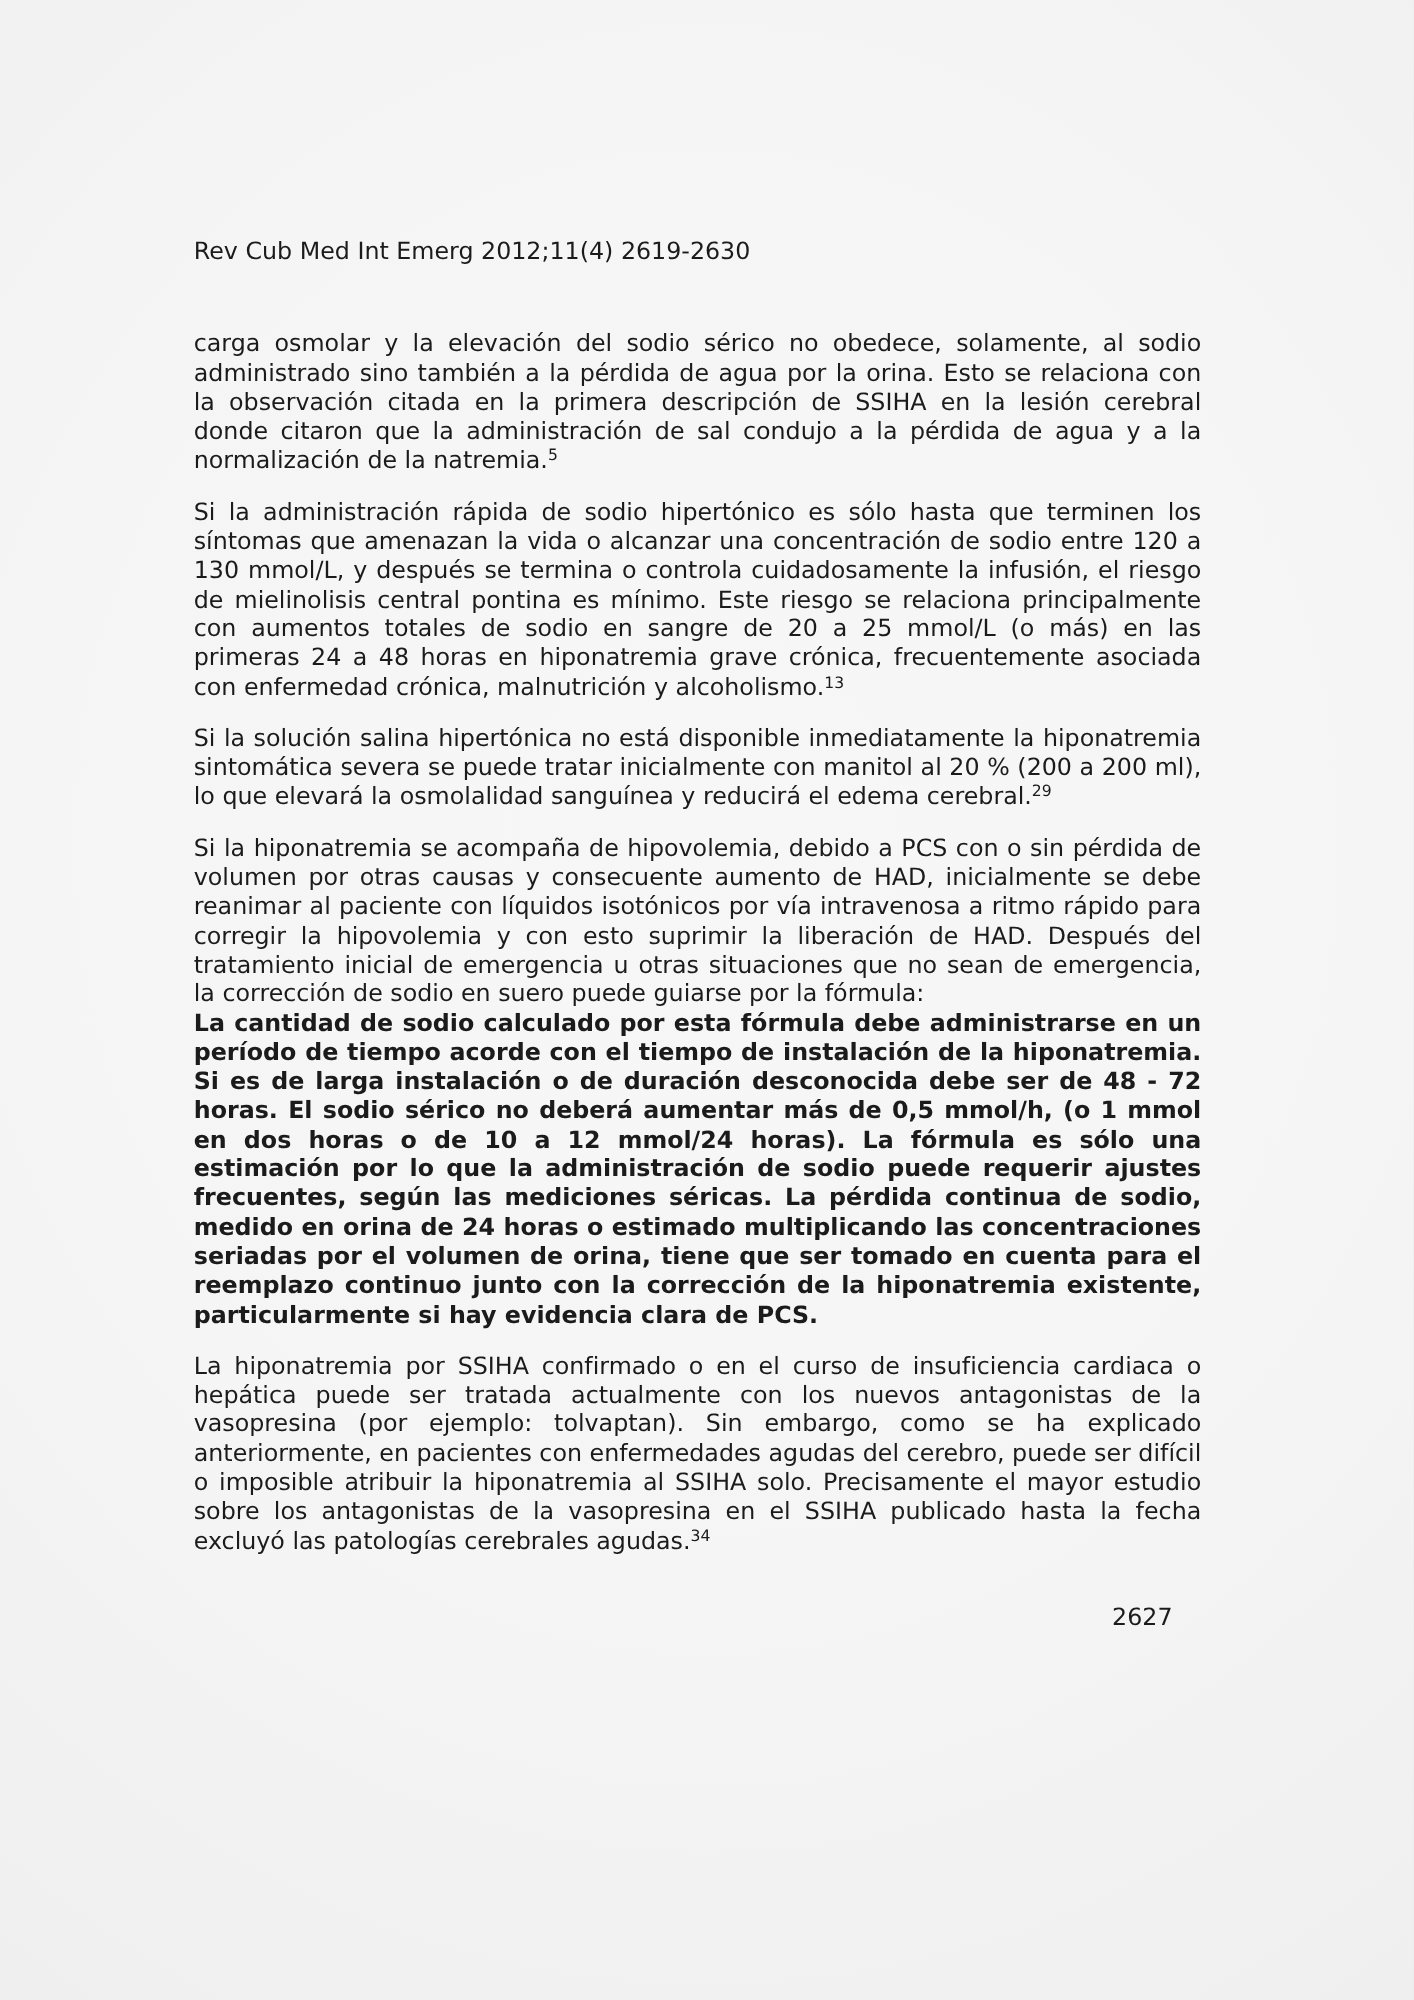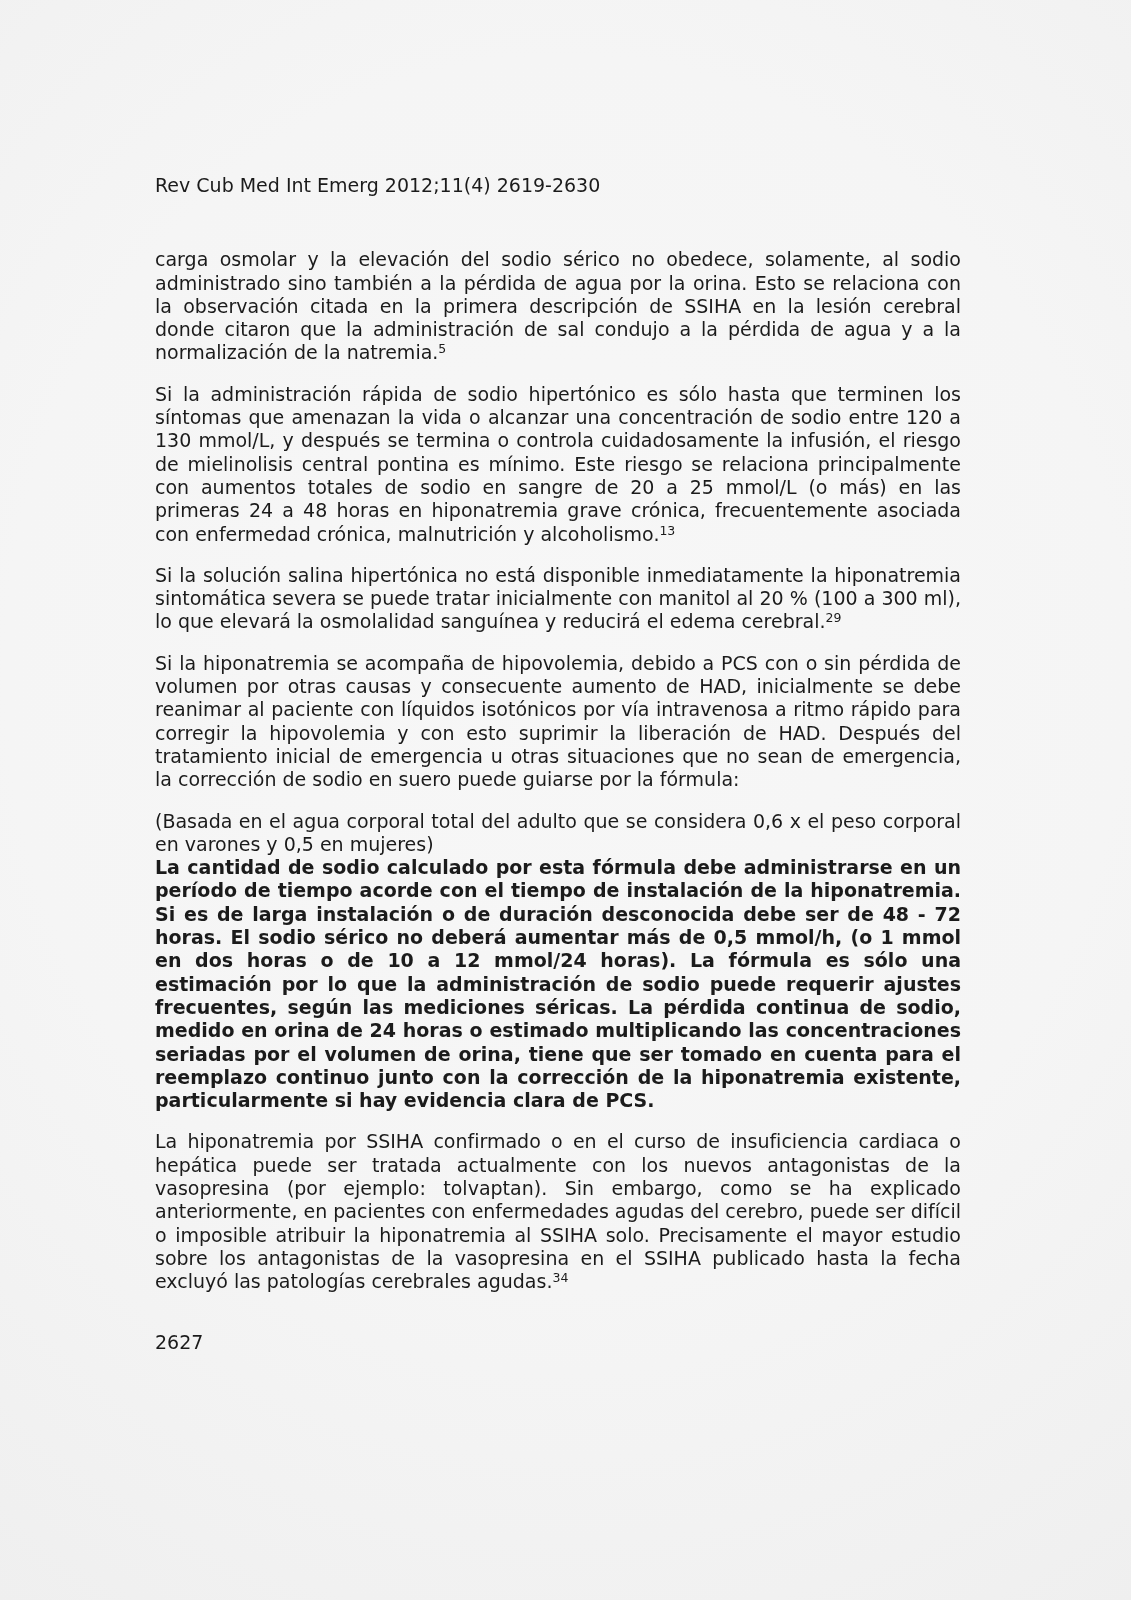--- a/index.html
+++ b/index.html
@@ -15,21 +15,21 @@
     background: radial-gradient(ellipse 90% 70% at 50% 42%, #f7f7f7 0%, #f5f5f5 55%, #efefef 100%);
     color: #1b1b1b;
     font-family: "DejaVu Sans", "Liberation Sans", sans-serif;
     font-size: 19px;
     line-height: 23.3px;
     overflow: hidden;
   }
   .content {
     position: absolute;
     left: 155px;
-    top: 0;
+    top: 16px;
     width: 818px;
   }
   .journal-header {
     margin: 174px 0 0 0;
     text-align: left;
     white-space: nowrap;
   }
   p.body-par {
     margin: 18px 12px 0 0;
     text-align: justify;
@@ -44,41 +44,40 @@
     margin-top: 0;
     font-weight: bold;
   }
   sup.footref {
     font-size: 12.5px;
     line-height: 0;
     vertical-align: 6px;
   }
   .page-number {
     margin: 38px 35px 0 0;
-    text-align: left;
+    text-align: right;
   }
 </style>
 </head>
 <body>
 
 <div class="page">
   <div class="content">
 
     <div class="journal-header">Rev Cub Med Int Emerg 2012;11(4) 2619-2630</div>
 
     <p class="body-par first-par"><span>carga osmolar y la elevación del sodio sérico no obedece, solamente, al sodio administrado sino también a la pérdida de agua por la orina. Esto se relaciona con la observación citada en la primera descripción de SSIHA en la lesión cerebral donde citaron que la administración de sal condujo a la pérdida de agua y a la normalización de la natremia.</span><sup class="footref">5</sup></p>
 
     <p class="body-par"><span>Si la administración rápida de sodio hipertónico es sólo hasta que terminen los síntomas que amenazan la vida o alcanzar una concentración de sodio entre 120 a 130 mmol/L, y después se termina o controla cuidadosamente la infusión, el riesgo de mielinolisis central pontina es mínimo. Este riesgo se relaciona principalmente con aumentos totales de sodio en sangre de 20 a 25 mmol/L (o más) en las primeras 24 a 48 horas en hiponatremia grave crónica, frecuentemente asociada con enfermedad crónica, malnutrición y alcoholismo.</span><sup class="footref">13</sup></p>
 
-    <p class="body-par"><span>Si la solución salina hipertónica no está disponible inmediatamente la hiponatremia sintomática severa se puede tratar inicialmente con manitol al 20 % (100 a 300 ml), lo que elevará la osmolalidad sanguínea y reducirá el edema cerebral.</span><sup class="footref">29</sup></p>
+    <p class="body-par"><span>Si la solución salina hipertónica no está disponible inmediatamente la hiponatremia sintomática severa se puede tratar inicialmente con manitol al 20 % (200 a 200 ml), lo que elevará la osmolalidad sanguínea y reducirá el edema cerebral.</span><sup class="footref">29</sup></p>
 
     <p class="body-par"><span>Si la hiponatremia se acompaña de hipovolemia, debido a PCS con o sin pérdida de volumen por otras causas y consecuente aumento de HAD, inicialmente se debe reanimar al paciente con líquidos isotónicos por vía intravenosa a ritmo rápido para corregir la hipovolemia y con esto suprimir la liberación de HAD. Después del tratamiento inicial de emergencia u otras situaciones que no sean de emergencia, la corrección de sodio en suero puede guiarse por la fórmula:</span></p>
 
 
-    <p class="body-par"><span>(Basada en el agua corporal total del adulto que se considera 0,6 x el peso corporal en varones y 0,5 en mujeres)</span></p>
 
     <p class="body-par no-gap"><span>La cantidad de sodio calculado por esta fórmula debe administrarse en un período de tiempo acorde con el tiempo de instalación de la hiponatremia. Si es de larga instalación o de duración desconocida debe ser de 48 - 72 horas. El sodio sérico no deberá aumentar más de 0,5 mmol/h, (o 1 mmol en dos horas o de 10 a 12 mmol/24 horas). La fórmula es sólo una estimación por lo que la administración de sodio puede requerir ajustes frecuentes, según las mediciones séricas. La pérdida continua de sodio, medido en orina de 24 horas o estimado multiplicando las concentraciones seriadas por el volumen de orina, tiene que ser tomado en cuenta para el reemplazo continuo junto con la corrección de la hiponatremia existente, particularmente si hay evidencia clara de PCS.</span></p>
 
     <p class="body-par"><span>La hiponatremia por SSIHA confirmado o en el curso de insuficiencia cardiaca o hepática puede ser tratada actualmente con los nuevos antagonistas de la vasopresina (por ejemplo: tolvaptan). Sin embargo, como se ha explicado anteriormente, en pacientes con enfermedades agudas del cerebro, puede ser difícil o imposible atribuir la hiponatremia al SSIHA solo. Precisamente el mayor estudio sobre los antagonistas de la vasopresina en el SSIHA publicado hasta la fecha excluyó las patologías cerebrales agudas.</span><sup class="footref">34</sup></p>
 
     <div class="page-number">2627</div>
 
   </div>
 </div>
 

